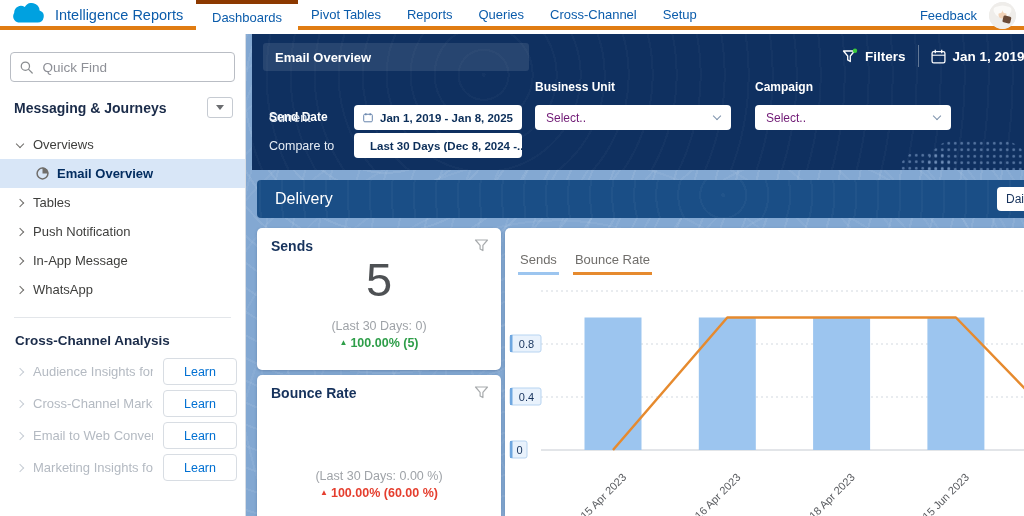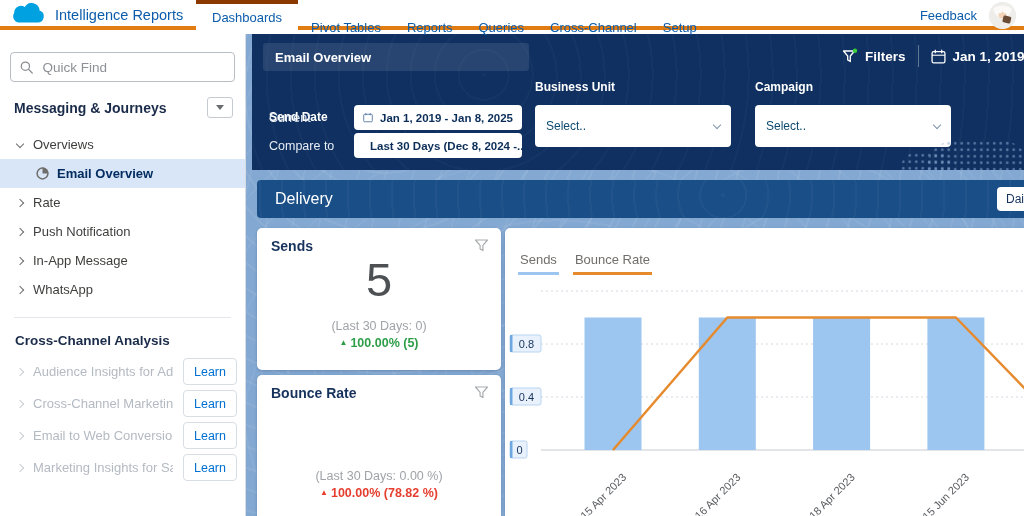--- a/index.html
+++ b/index.html
@@ -6,21 +6,21 @@
   body { margin:0; width:1024px; height:516px; overflow:hidden;
          font-family:"Liberation Sans", sans-serif; background:#fff; }
   .screen { position:relative; width:1024px; height:516px; overflow:hidden; }
 
   
   .topnav { position:absolute; top:0; left:0; width:100%; height:30px; background:#fff;
             border-bottom:4px solid #E07C12; z-index:5; }
   .brand { position:absolute; left:10px; top:3px; display:flex; align-items:center; gap:9px; }
   .brand-title { color:#0B5CAB; font-size:14.5px; }
   .tabs { position:absolute; left:196px; top:0; display:flex; }
-  .tab { padding:13px 13px; line-height:30px; font-size:13px; color:#0B5CAB; cursor:pointer; white-space:nowrap; }
+  .tab { padding:0 13px; line-height:30px; font-size:13px; color:#0B5CAB; cursor:pointer; white-space:nowrap; }
   .tab.active { position:relative; z-index:6; background:#fff; border-top:4px solid #8C3900;
                 height:34px; line-height:28px; padding:0 16px; }
   .nav-right { position:absolute; right:8px; top:0; height:30px; display:flex; align-items:center; gap:12px; }
   .feedback { color:#0B5CAB; font-size:13px; cursor:pointer; }
   .avatar { width:27px; height:27px; border-radius:50%; overflow:hidden; background:#EDEBE9; }
 
   
   .sidebar { position:absolute; top:34px; left:0; width:246px; bottom:0; background:#fff;
              border-right:1px solid #D6DCE4; z-index:2; }
   .quickfind { margin:18px 10px 0; height:30px; border:1px solid #B9BDC4; border-radius:4px;
@@ -39,21 +39,21 @@
   .tree-row.selected { background:#D8E6F7; color:#032D60; font-weight:bold; padding-left:36px; gap:8px; }
   .chev { width:6px; height:6px; border-right:1.5px solid #706E6B; border-bottom:1.5px solid #706E6B;
           display:inline-block; flex:0 0 auto; }
   .chev.right { transform:rotate(-45deg); }
   .chev.down  { transform:rotate(45deg); margin-top:-2px; }
   .chev.muted { border-color:#C7CDD5; }
   .side-divider { margin:13px 14px 0; border:none; border-top:1px solid #E3E6EA; }
   .cc-title { margin:15px 0 10px 15px; font-size:13.5px; font-weight:bold; color:#1A2B49; }
   .cc-row { display:flex; align-items:center; gap:10px; padding:0 8px 0 17px; height:27px; margin-bottom:5px; cursor:pointer; }
   .cc-label { font-size:13px; color:#B4BAC2; flex:1; white-space:nowrap; overflow:hidden; }
-  .learn-btn { width:54px; height:27px; border:1px solid #D8DDE3; border-radius:4px; background:#fff;
+  .learn-btn { width:74px; height:27px; border:1px solid #D8DDE3; border-radius:4px; background:#fff;
                color:#0070D2; font-size:12.5px; font-family:inherit; cursor:pointer; flex:0 0 auto; }
 
   
   .main { position:absolute; top:34px; left:246px; right:0; bottom:0; background-color:#83A8D2; overflow:hidden;
     background-image:
       repeating-radial-gradient(circle at 18% 12%, rgba(255,255,255,0.07) 0 2px, transparent 2px 20px),
       repeating-radial-gradient(circle at 72% 58%, rgba(255,255,255,0.06) 0 2px, transparent 2px 26px),
       repeating-radial-gradient(circle at 40% 92%, rgba(255,255,255,0.05) 0 2px, transparent 2px 32px); }
 
   
@@ -68,22 +68,22 @@
   .v-div { width:1px; height:22px; background:rgba(255,255,255,0.35); margin:0 12px; }
   .date-label { font-size:13.5px; font-weight:bold; margin-left:7px; }
   .f-label { position:absolute; font-size:12px; font-weight:bold; color:#fff; }
   .f-send { left:17px; top:46px;margin-top:30px; } .f-bu { left:283px; top:46px; } .f-camp { left:503px; top:46px; }
   .row-label { position:absolute; font-size:12.5px; color:#E6EDF5; }
   .lbl-current { left:17px; top:77px; } .lbl-compare { left:17px; top:105px; }
   .f-input { position:absolute; height:25px; width:168px; background:#fff; border-radius:4px; display:flex;
              align-items:center; gap:7px; padding:0 9px; font-size:11.5px; font-weight:bold; color:#0B2E59;
              white-space:nowrap; overflow:hidden; cursor:pointer; }
   .inp-current { left:102px; top:71px; } .inp-compare { left:102px; top:99px; }
-  .f-select { position:absolute; height:42px; width:196px; background:#fff; border-radius:4px; display:flex;
-              align-items:center; justify-content:space-between; padding:0 11px; font-size:12px; color:#0c4a6e;
+  .f-select { position:absolute; height:25px; width:196px; background:#fff; border-radius:4px; display:flex;
+              align-items:center; justify-content:space-between; padding:0 11px; font-size:12px; color:#701a75;
               cursor:pointer; }
   .sel-bu { left:283px; top:71px; } .sel-camp { left:503px; top:71px; }
   .chev-sm { width:6px; height:6px; border-right:1.5px solid #7E93AC; border-bottom:1.5px solid #7E93AC;
              transform:rotate(45deg); margin-top:-3px; }
   .deco { position:absolute; background-image:radial-gradient(rgba(140,170,210,0.55) 1.1px, transparent 1.6px);
           background-size:6.5px 6.5px; }
   .deco1 { right:-6px; bottom:0; width:104px; height:30px; border-radius:60px 60px 0 0; }
   .deco2 { right:70px; bottom:0; width:54px; height:18px; border-radius:40px 40px 0 0; }
 
   
@@ -173,21 +173,21 @@
       </div>
       <div class="tree-row selected">
         <svg width="13" height="13" viewBox="0 0 13 13">
           <circle cx="6.5" cy="6.5" r="5.4" fill="none" stroke="#706E6B" stroke-width="1.5"></circle>
           <path d="M6.5 6.5 L6.5 0.6 A5.9 5.9 0 0 1 12.4 6.5 Z" fill="#706E6B"></path>
         </svg>
         <span>Email Overview</span>
       </div>
       <div class="tree-row">
         <span class="chev right"></span>
-        <span>Rate</span>
+        <span>Tables</span>
       </div>
       <div class="tree-row">
         <span class="chev right"></span>
         <span>Push Notification</span>
       </div>
       <div class="tree-row">
         <span class="chev right"></span>
         <span>In-App Message</span>
       </div>
       <div class="tree-row">
@@ -298,21 +298,21 @@
       </div>
     </section>
 
     <section class="card bounce-card">
       <div class="card-head">Bounce Rate</div>
       <svg class="card-funnel" width="15" height="15" viewBox="0 0 15 15">
         <path d="M1.5 2h12l-4.6 5.4v5.2l-2.8-1.7V7.4L1.5 2z" fill="none" stroke="#A8ABAD" stroke-width="1.2" stroke-linejoin="round"></path>
       </svg>
       <div class="kpi-sub">(Last 30 Days: 0.00 %)</div>
       <div class="kpi-delta" style="color: rgb(229, 62, 46);">
-        <span class="delta-arrow">▲</span><span>100.00% (78.82 %)</span>
+        <span class="delta-arrow">▲</span><span>100.00% (60.00 %)</span>
       </div>
     </section>
 
     <section class="card chart-card">
       <div class="legend">
         <span class="legend-item" style="border-bottom-color: rgb(156, 197, 239);">Sends</span>
         <span class="legend-item" style="border-bottom-color: rgb(230, 138, 46);">Bounce Rate</span>
       </div>
       <svg class="chart-svg" width="540" height="240" viewBox="0 0 540 240">
           <line x1="36" y1="1" x2="540" y2="1" stroke="#D3D9E0" stroke-dasharray="2,3"></line>

